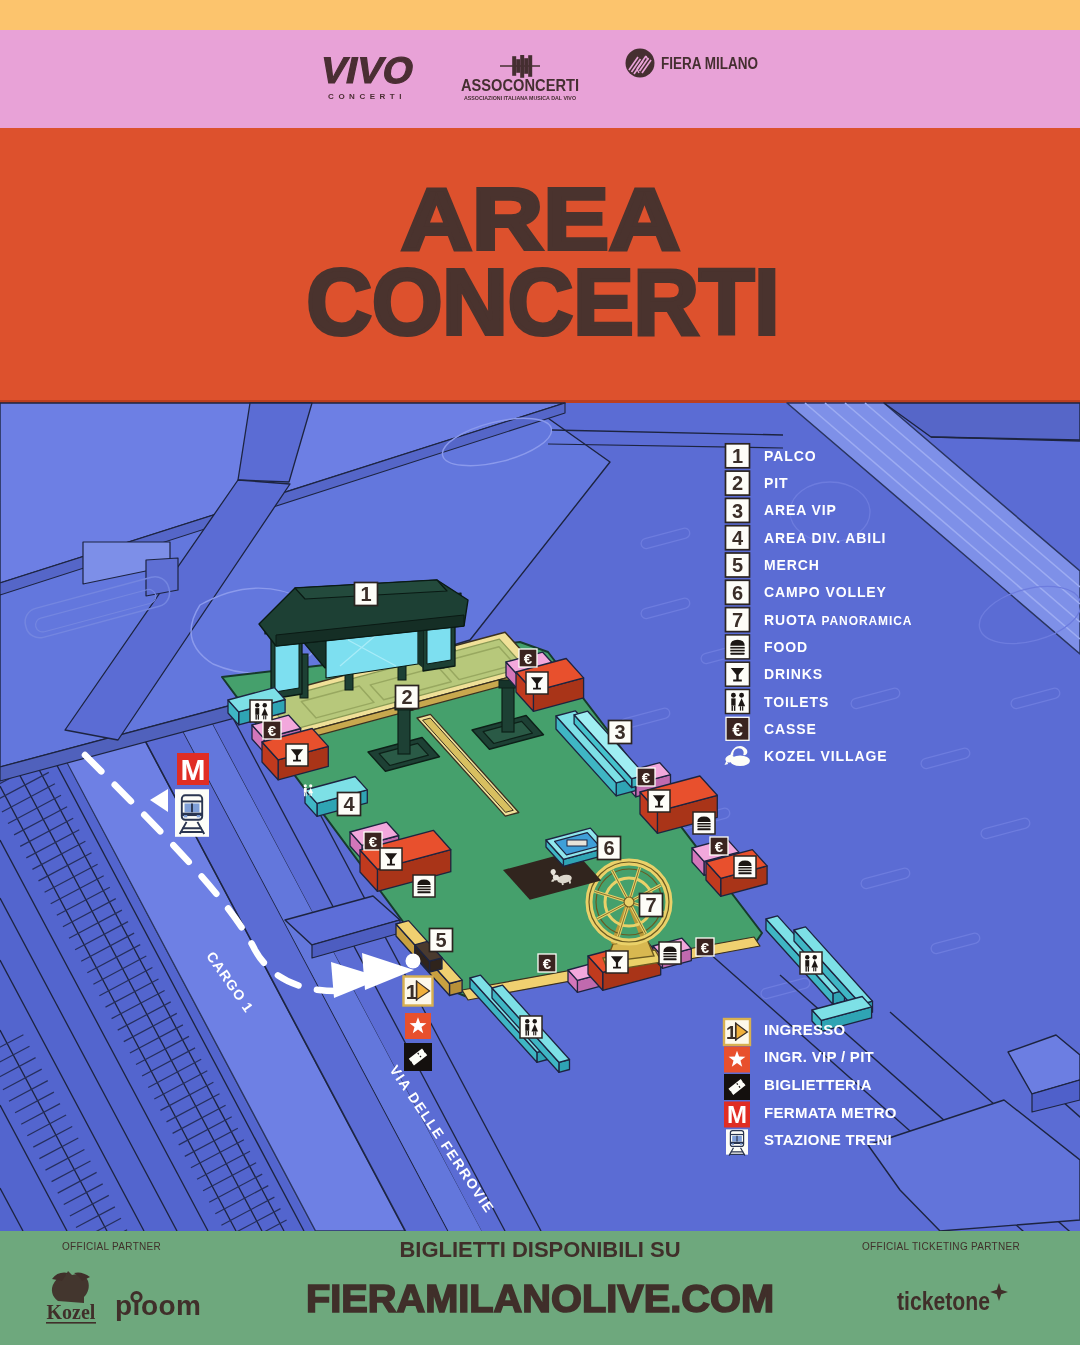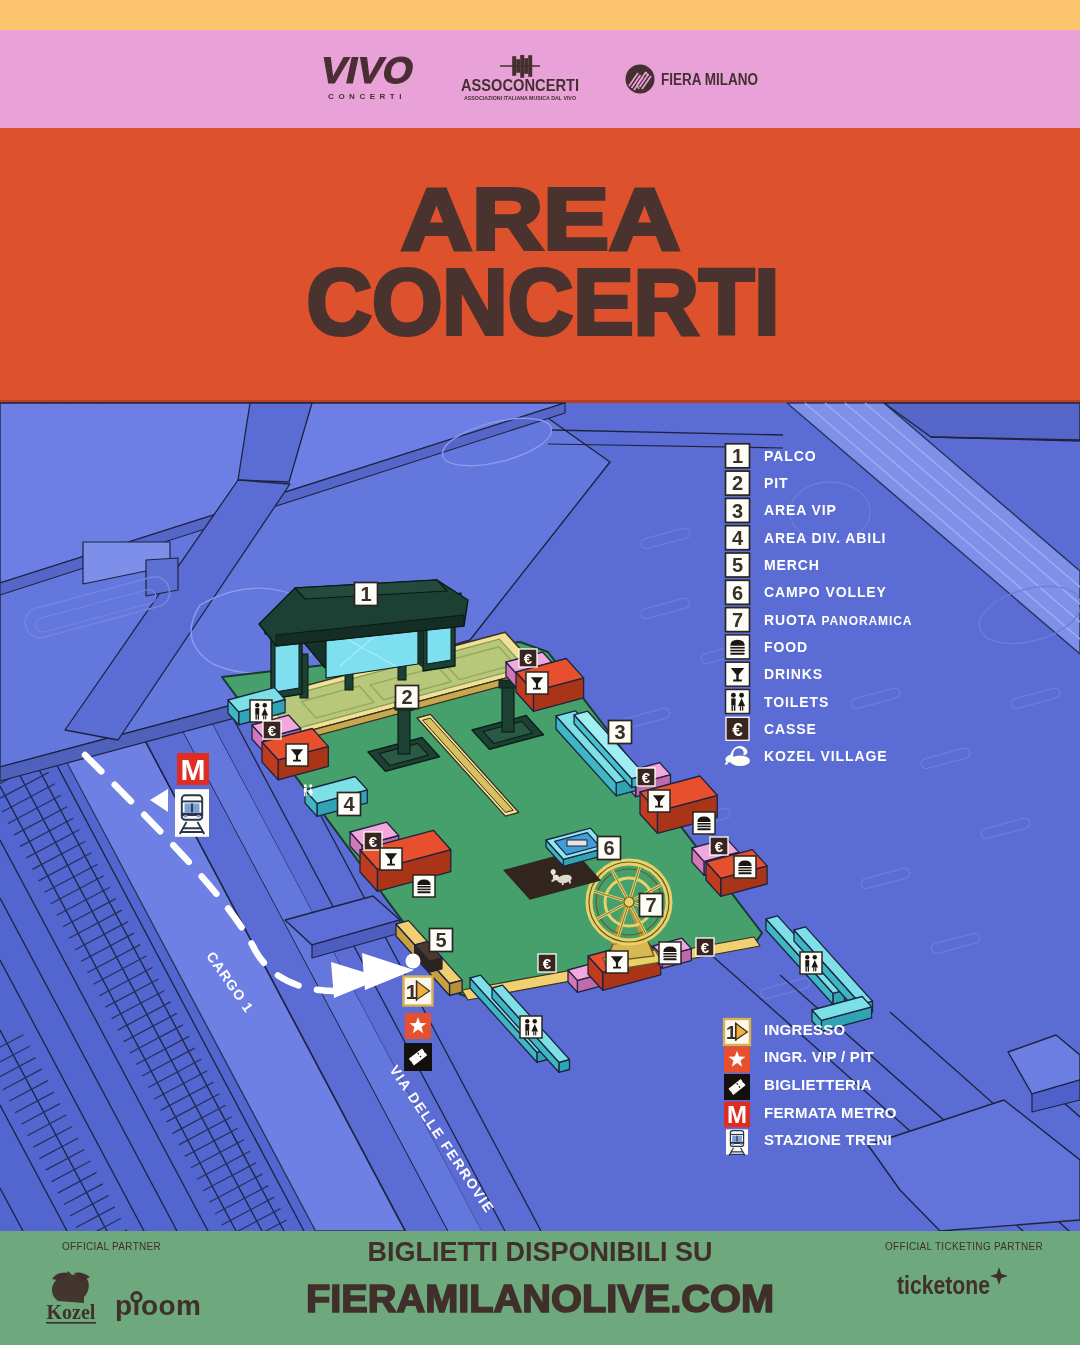--- a/index.html
+++ b/index.html
@@ -33,21 +33,21 @@
     <rect x="62" y="5" width="2.4" height="12"></rect>
     <rect x="66" y="0" width="2.4" height="22"></rect>
     <rect x="70" y="4" width="2.4" height="14"></rect>
     <rect x="74" y="1" width="2.4" height="20"></rect>
   </g>
   <text x="65" y="36" text-anchor="middle" font-size="16.5" font-weight="bold" fill="#452f31" textLength="118" lengthAdjust="spacingAndGlyphs">ASSOCONCERTI</text>
   <text x="65" y="45" text-anchor="middle" font-size="5.6" font-weight="bold" fill="#452f31" textLength="112" lengthAdjust="spacingAndGlyphs">ASSOCIAZIONI ITALIANA MUSICA DAL VIVO</text>
 </svg>
 </div>
 
-<div class="hdr" style="left:625px;top:64px;">
+<div class="hdr" style="left:625px;top:48px;">
 <svg width="145" height="32" viewBox="0 0 145 32">
   <circle cx="15" cy="15" r="14.5" fill="#452f31"></circle>
   <g stroke="#e8a2d7" stroke-width="1.7" fill="none">
     <path d="M4,22 L13,9 M6.5,24 L15.5,11 M9,26 L18,13"></path>
     <path d="M12,21 L21,8 M14.5,23 L23.5,10 M17,25 L26,12"></path>
     <path d="M12,21 L14,25 M21,8 L23,12" stroke-width="1.4"></path>
   </g>
   <text x="36" y="21" font-size="16" font-weight="bold" fill="#452f31" textLength="97" lengthAdjust="spacingAndGlyphs">FIERA MILANO</text>
 </svg>
 </div>
@@ -633,22 +633,22 @@
           <path d="M-7.92,13.64 L-3.52,5.720000000000001 M7.92,13.64 L3.52,5.720000000000001"></path>
           <path d="M-6.16,9.9 L6.16,9.9 M-7.48,12.32 L7.48,12.32"></path>
         </g>
       </g>
 <text x="764" y="745" font-size="15" font-weight="bold" fill="#ffffff" letter-spacing="0.3">STAZIONE TRENI</text>
 </svg>
 </div>
 
 <div class="footer">
   <div class="fo-small" style="left:62px;top:10px;">OFFICIAL PARTNER</div>
-  <div class="fo-small" style="left:885px;top:10px;">OFFICIAL TICKETING PARTNER</div>
-  <div class="fo-big" style="left:0;top:6px;width:1080px;text-align:center;font-size:27px;">BIGLIETTI DISPONIBILI SU</div>
+  <div class="fo-small" style="left:862px;top:10px;">OFFICIAL TICKETING PARTNER</div>
+  <div class="fo-big" style="left:0;top:6px;width:1080px;text-align:center;font-size:22px;">BIGLIETTI DISPONIBILI SU</div>
   <svg style="position:absolute;left:0;top:48px;" width="1080" height="50" viewBox="0 0 1080 50">
     <text x="540" y="33" text-anchor="middle" font-size="38" font-weight="bold" fill="#402f2a" stroke="#402f2a" stroke-width="1.6" textLength="468" lengthAdjust="spacingAndGlyphs">FIERAMILANOLIVE.COM</text>
   </svg>
 
   <div style="position:absolute;left:38px;top:32px;text-decoration:underline;">
     <svg width="66" height="66" viewBox="0 0 66 66">
       <g fill="#402f2a">
         <path d="M20,38 C14,34 12,26 16,20 C18,16 24,12 28,12 L30,8 L34,12 C40,10 48,12 50,18 C52,24 50,30 46,34 L46,40 Z" opacity="0.95"></path>
         <path d="M14,16 Q20,8 30,10 Q26,14 24,18 Z"></path>
         <path d="M52,14 Q44,8 36,10 Q42,14 44,18 Z"></path>
@@ -659,19 +659,19 @@
   </div>
 
   <div style="position:absolute;left:115px;top:56px;">
     <svg width="90" height="40" viewBox="0 0 90 40">
       <text x="0" y="28" font-size="28" font-weight="bold" fill="#402f2a" letter-spacing="0.5">ploom</text>
       <circle cx="21.5" cy="10" r="4.6" fill="#6ea87d"></circle>
       <circle cx="21.5" cy="10" r="4.6" fill="none" stroke="#402f2a" stroke-width="3"></circle>
     </svg>
   </div>
 
-  <div style="position:absolute;left:897px;top:36px;">
+  <div style="position:absolute;left:897px;top:52px;">
     <svg width="130" height="40" viewBox="0 0 130 40">
       <text x="0" y="27" font-size="25.5" font-weight="bold" fill="#402f2a" textLength="93" lengthAdjust="spacingAndGlyphs">ticketone</text>
       <path d="M102,0 L104.2,6.8 L111,9 L104.2,11.2 L102,18 L99.8,11.2 L93,9 L99.8,6.8 Z" fill="#402f2a"></path>
     </svg>
   </div>
 </div>
 
 </body></html>

